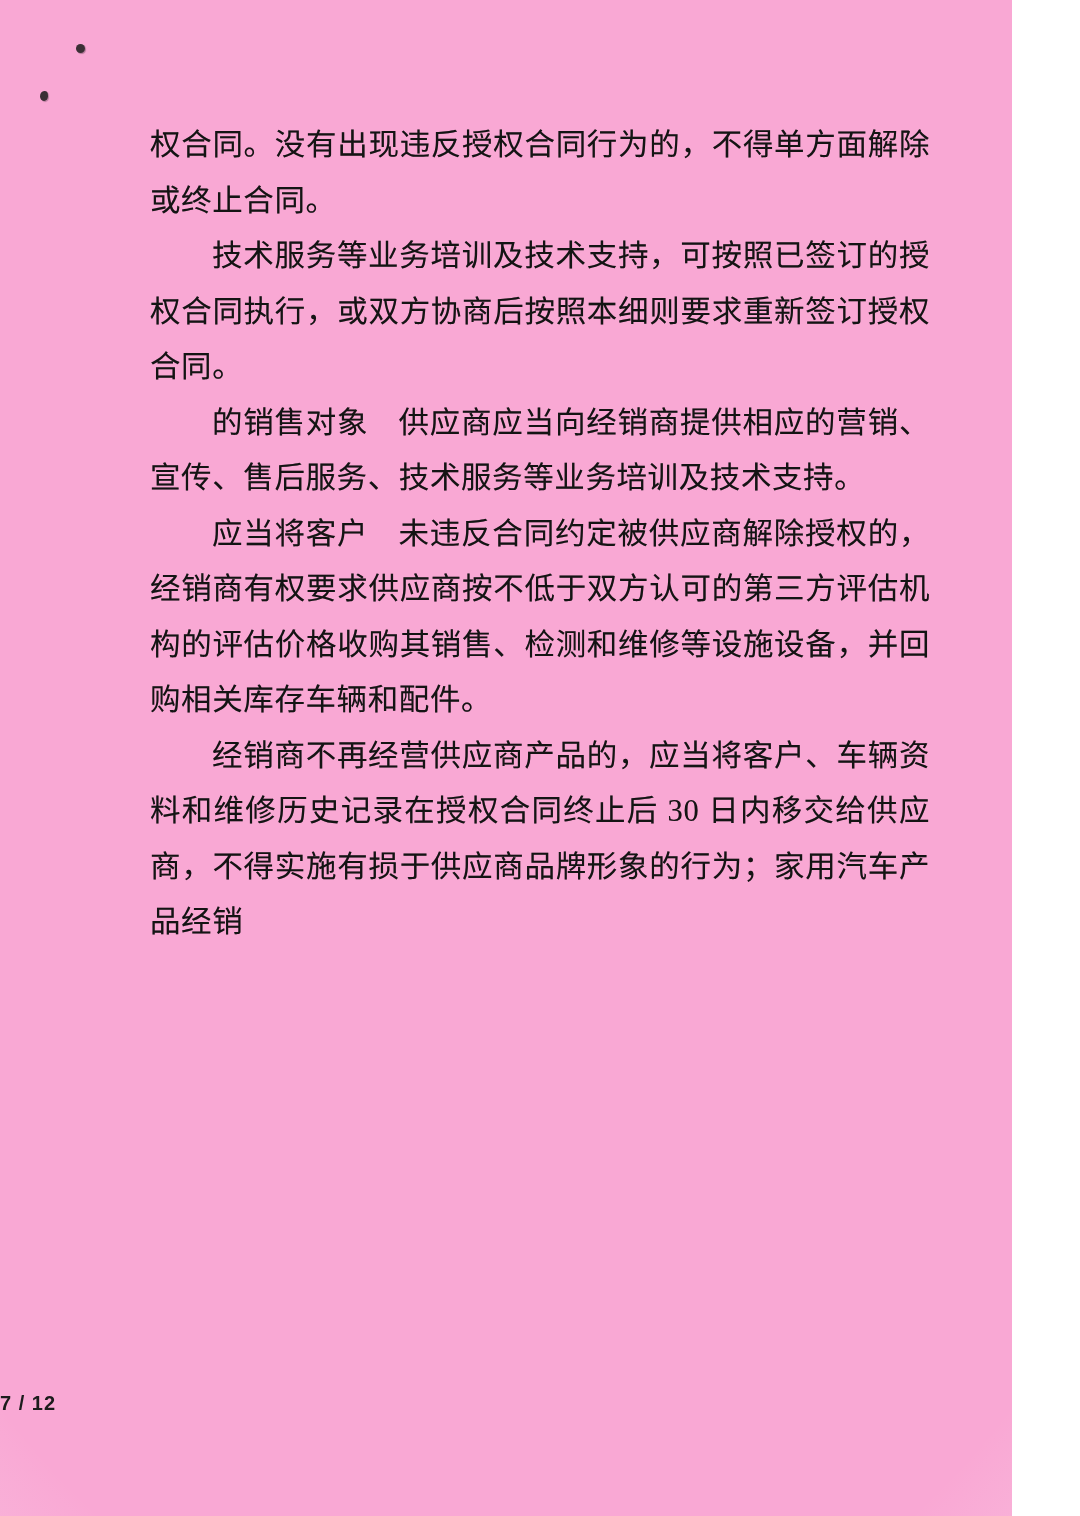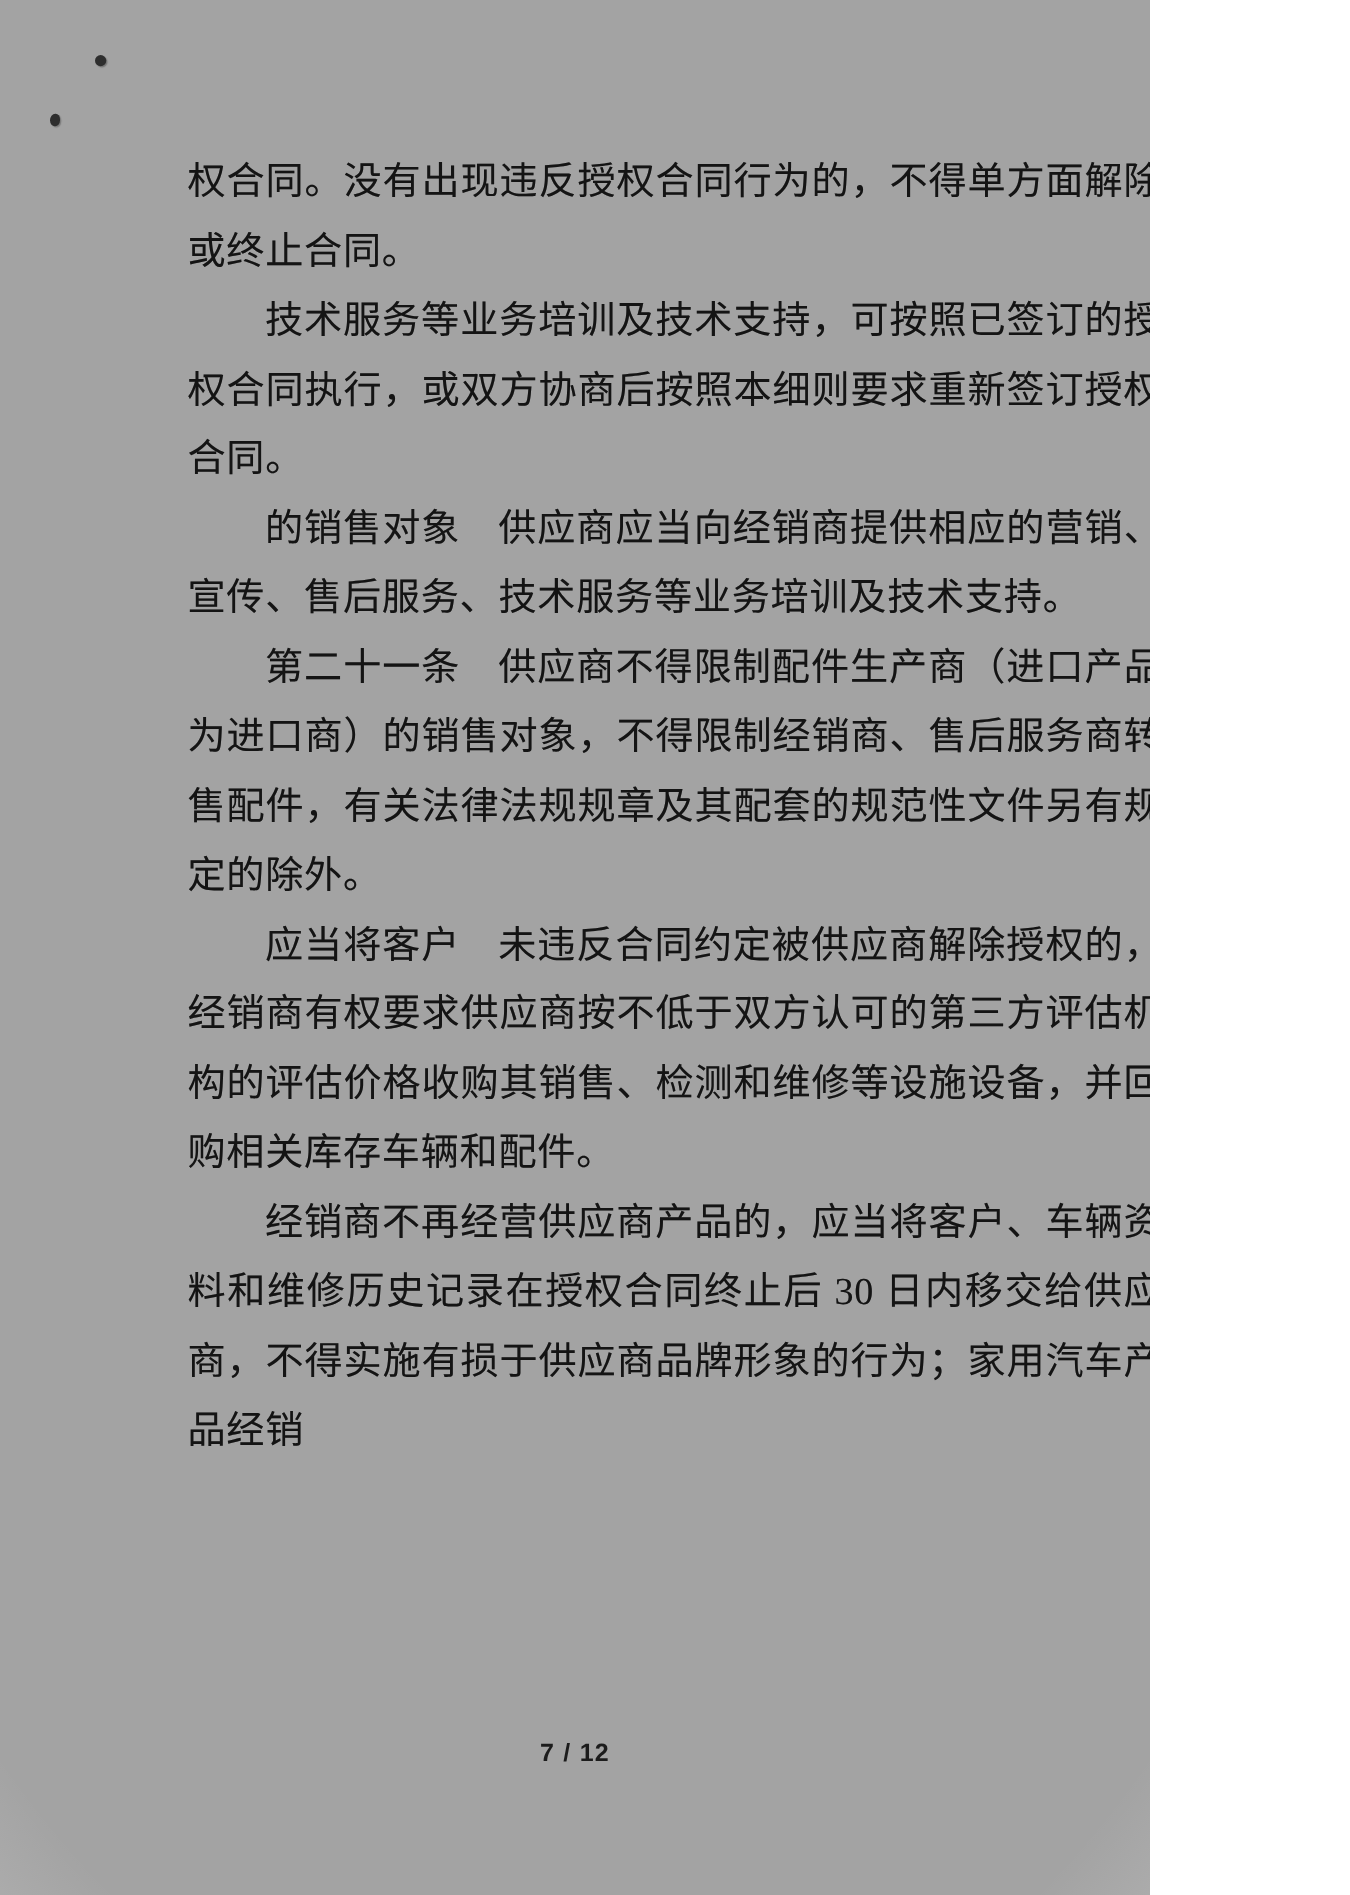--- a/index.html
+++ b/index.html
@@ -4,23 +4,23 @@
 <title>Scanned Document Page 7 of 12</title>
 <style>
   html, body {
     margin: 0;
     padding: 0;
     background: #ffffff;
   }
 
   .page {
     position: relative;
-    width: 920px;
+    width: 1012px;
     height: 1516px;
-    background: #a3a3a3;
+    background: #f9a8d4;
     overflow: hidden;
     font-family: "Liberation Serif", "DejaVu Serif", serif;
     -webkit-font-smoothing: antialiased;
   }
 
   
   .paper-tone {
     position: absolute;
     inset: 0;
     background:
@@ -72,21 +72,20 @@
   .marker-gap {
     display: inline-block;
     width: 30px;
   }
 
   .footer {
     position: absolute;
     left: 0;
     right: 0;
     top: 1392px;
-    text-align: center;
     font-family: "Liberation Sans", "DejaVu Sans", sans-serif;
     font-size: 20px;
     font-weight: bold;
     letter-spacing: 1px;
     color: #1c1c1c;
   }
 </style>
 </head>
 <body>
 
@@ -99,21 +98,20 @@
 
   <div class="body-text">
 
     <p class="para cont">权合同。没有出现违反授权合同行为的，不得单方面解除或终止合同。</p>
 
     <p class="para">技术服务等业务培训及技术支持，可按照已签订的授权合同执行，或双方协商后按照本细则要求重新签订授权合同。</p>
 
     <p class="para"><span>的销售对象</span><span class="marker-gap"></span><span>供应商应当向经销商提供相应的营销、宣传、售后服务、技术服务等业务培训及技术支持。</span></p>
 
 
-    <p class="para"><span>第二十一条</span><span class="marker-gap"></span><span>供应商不得限制配件生产商（进口产品为进口商）的销售对象，不得限制经销商、售后服务商转售配件，有关法律法规规章及其配套的规范性文件另有规定的除外。</span></p>
 
     <p class="para"><span>应当将客户</span><span class="marker-gap"></span><span>未违反合同约定被供应商解除授权的，经销商有权要求供应商按不低于双方认可的第三方评估机构的评估价格收购其销售、检测和维修等设施设备，并回购相关库存车辆和配件。</span></p>
 
 
     <p class="para">经销商不再经营供应商产品的，应当将客户、车辆资料和维修历史记录在授权合同终止后 30 日内移交给供应商，不得实施有损于供应商品牌形象的行为；家用汽车产品经销</p>
 
   </div>
 
   <div class="footer">7 / 12</div>
 

